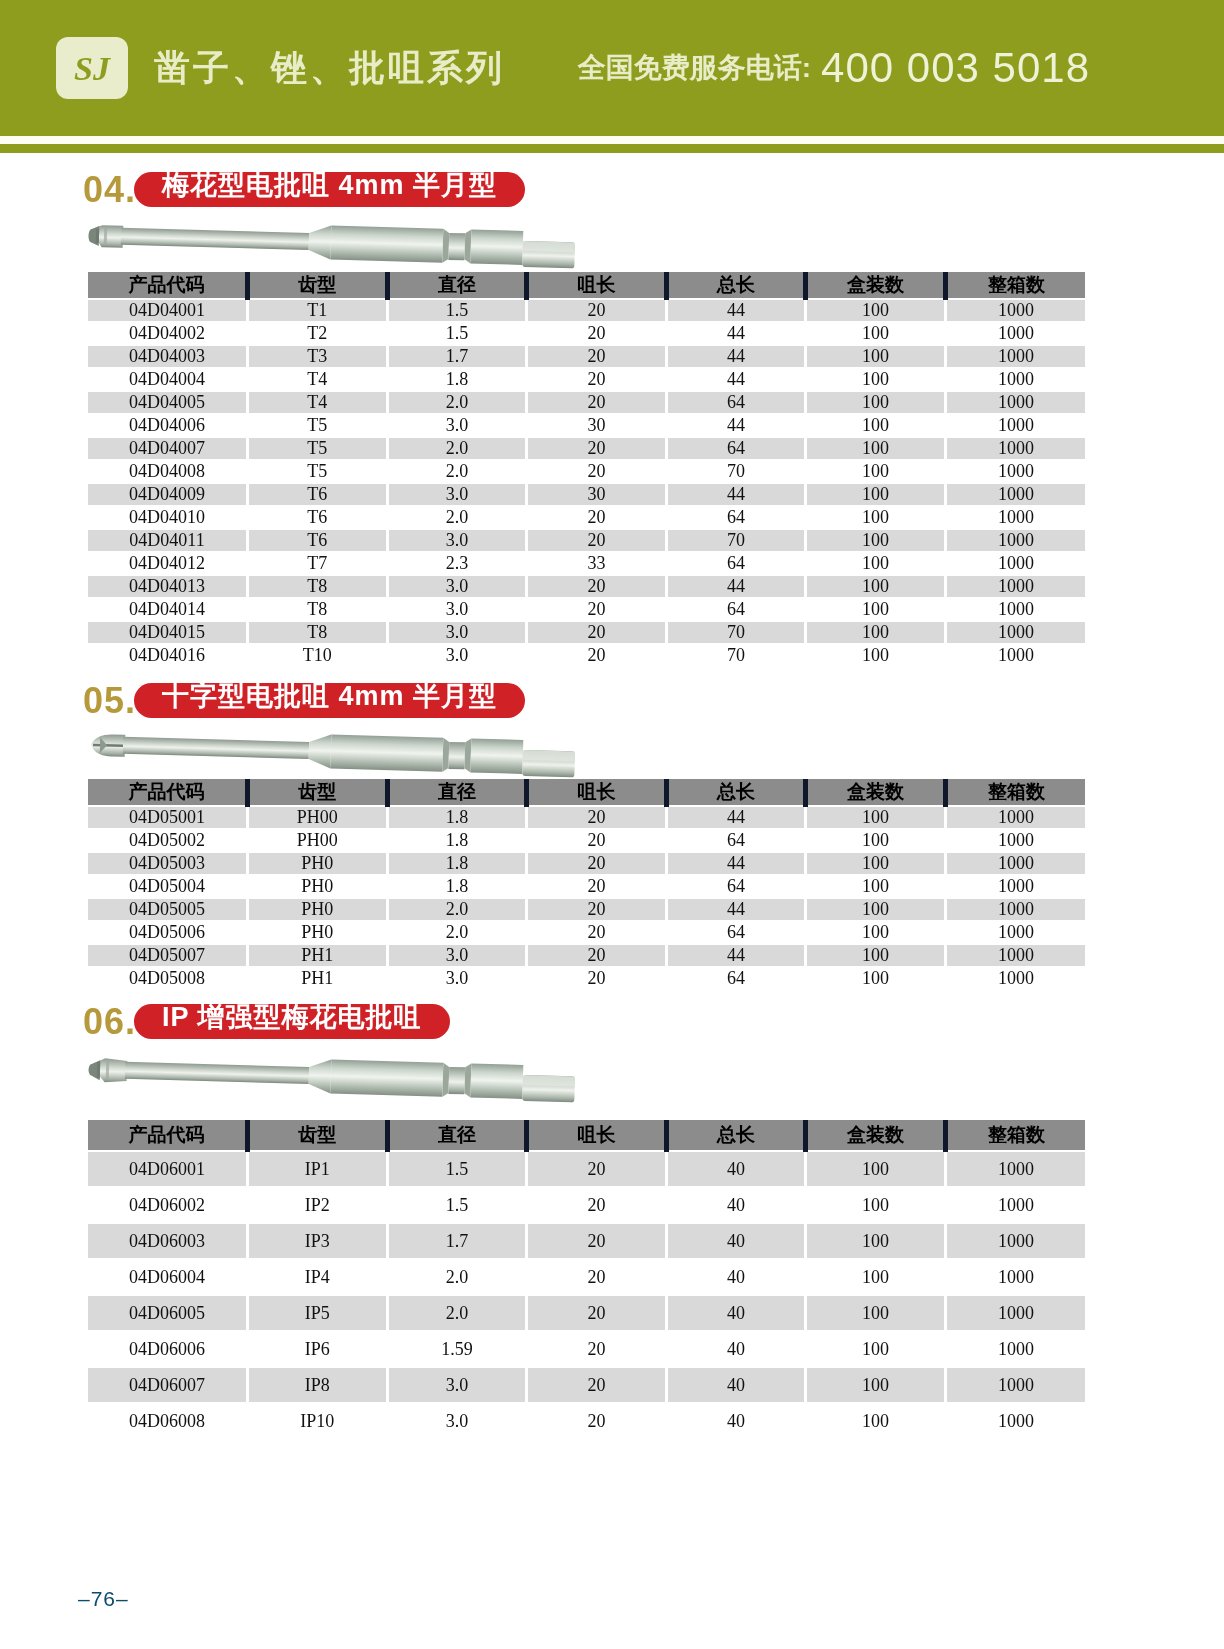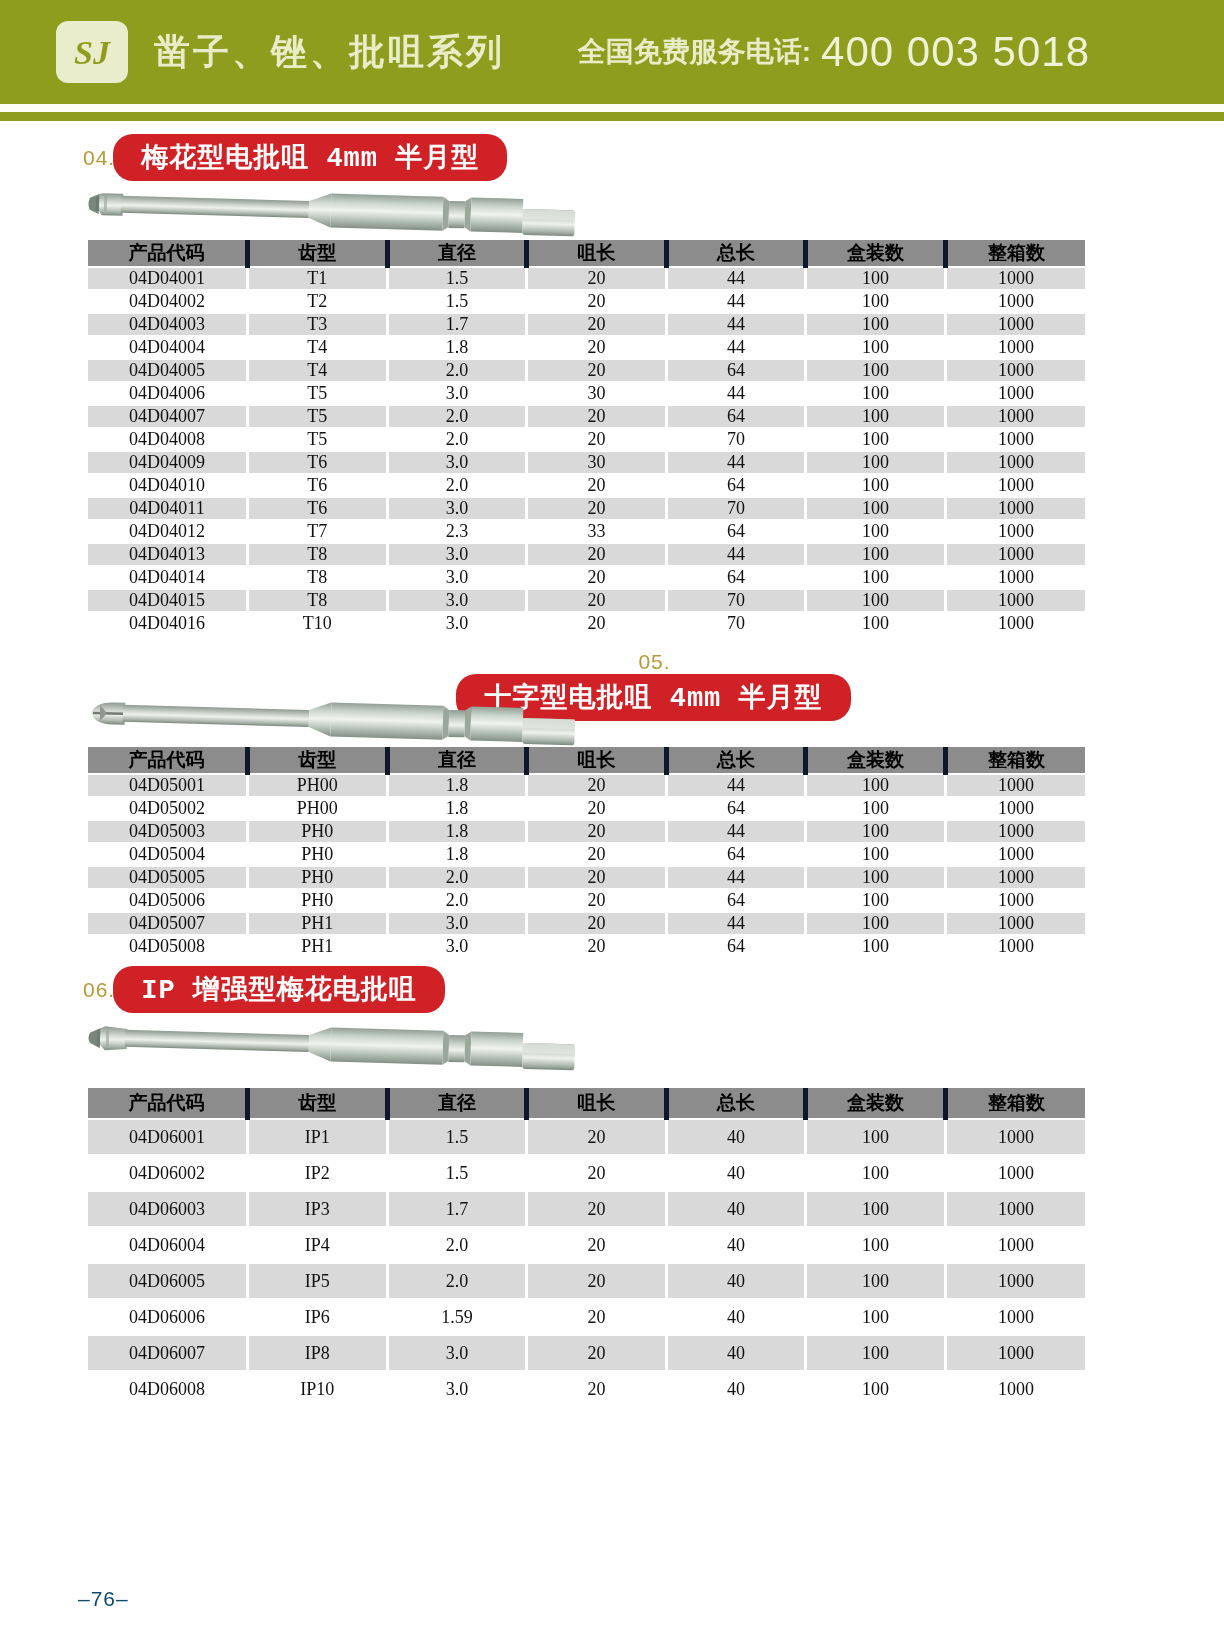--- a/index.html
+++ b/index.html
@@ -9,54 +9,54 @@
     --table-header-gray:#8c8c8c;
     --row-stripe-gray:#d9d9d9;
     --header-text:#e8edc8;
   }
   *{margin:0;padding:0;box-sizing:border-box;}
   html,body{background:#fff;}
   body{font-family:"Liberation Sans",sans-serif;}
   .page{position:relative;width:1224px;height:1649px;background:#fff;margin:0 auto;overflow:hidden;}
 
   
-  .header{height:104px;background:var(--accent-olive);display:flex;align-items:center;padding:0 134px 0 54px;}
+  .header{height:136px;background:var(--accent-olive);display:flex;align-items:center;padding:0 134px 0 54px;}
   .logo{width:76px;height:66px;flex:0 0 auto;}
   .header-title{margin-left:24px;font-size:36px;font-weight:bold;color:var(--header-text);letter-spacing:3px;white-space:nowrap;}
   .header-spacer{flex:1;}
   .phone-label{font-size:28px;color:var(--header-text);white-space:nowrap;margin-right:10px;font-weight:bold;}
   .phone-number{font-size:42px;color:#eef2d6;white-space:nowrap;letter-spacing:1px;}
   .stripe-white{height:8px;background:#fdfef5;}
   .stripe-olive{height:9px;background:var(--accent-olive);}
 
   
   .section-title{display:flex;align-items:center;margin-left:83px;height:37px;}
-  .sec-num{font-size:21px;font-weight:normal;color:var(--number-gold);letter-spacing:1px;margin-right:-2px;z-index:1;}
-  .sec-badge{background:var(--badge-red);color:#fff;font-weight:bold;font-size:27px;line-height:1;padding:12px 28px 8px 28px;border-radius:20px;white-space:nowrap;letter-spacing:1px;font-family:Liberation Mono, monospace;}
+  .sec-num{font-size:36px;font-weight:bold;color:var(--number-gold);letter-spacing:1px;margin-right:-2px;z-index:1;}
+  .sec-badge{background:var(--badge-red);color:#fff;font-weight:bold;font-size:27px;line-height:1;padding:0 28px 8px 28px;border-radius:20px;white-space:nowrap;letter-spacing:1px;}
 
   
   .fig{margin-left:85px;width:495px;height:70px;display:block;}
 
   
   table.spec{width:997px;margin-left:88px;border-collapse:collapse;table-layout:fixed;}
   table.spec th{background:var(--table-header-gray);color:#000;font-size:19px;font-weight:bold;height:27px;border-right:5px solid #0f172a;border-bottom:2px solid #fff;text-align:center;}
   table.spec th:last-child{border-right:none;}
   table.spec th:first-child{width:16%;}
   table.spec td{font-family:"Liberation Serif",serif;font-size:18px;color:#111;text-align:center;height:23px;border-right:3px solid #fff;border-bottom:2px solid #fff;}
   table.spec td:last-child{border-right:none;margin-left:12px;}
   table.spec tbody tr:nth-child(odd){background:var(--row-stripe-gray);}
   table.spec tbody tr:nth-child(even){background:#fff;}
   table.spec.tall td{height:36px;}
   table.spec.tall th{height:31px;}
 
   
   .s1-title{margin-top:18px;}
   .s1-fig{margin-top:-8px;}
   .s1-table{margin-top:2px;}
-  .s2-title{margin-top:14px;flex-direction:column;}
+  .s2-title{margin-top:14px;}
   .s2-fig{margin-top:-10px;}
   .s2-table{margin-top:0px;}
   .s3-title{margin-top:12px;}
   .s3-fig{margin-top:-6px;}
   .s3-table{margin-top:16px;}
 
   .footer-page{position:absolute;left:78px;bottom:38px;font-size:21px;color:#0c4a6e;letter-spacing:1px;}
 </style>
 </head>
 <body>

